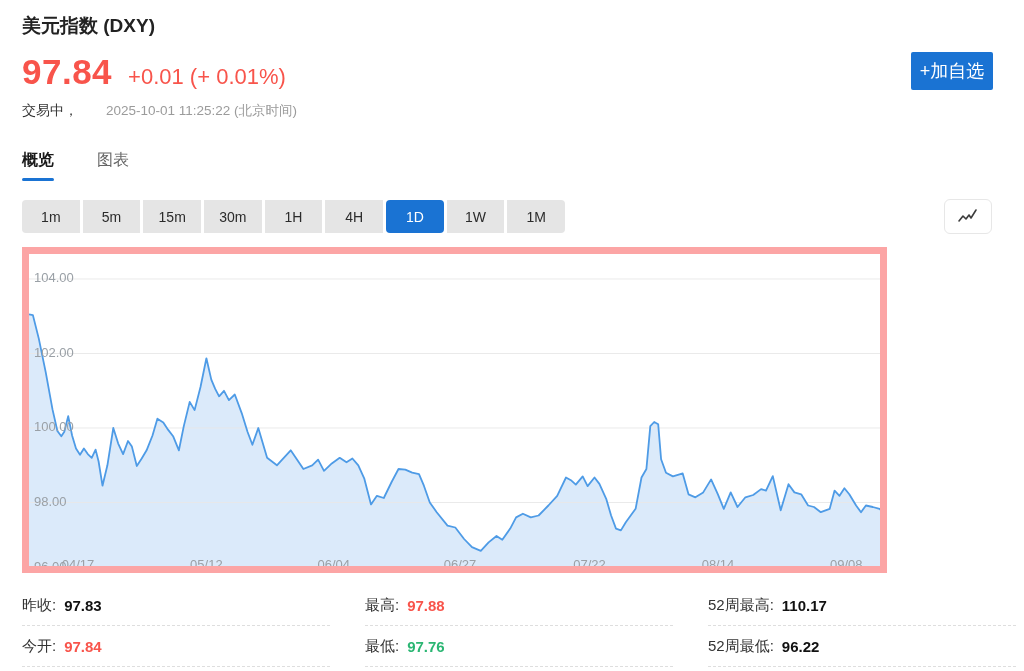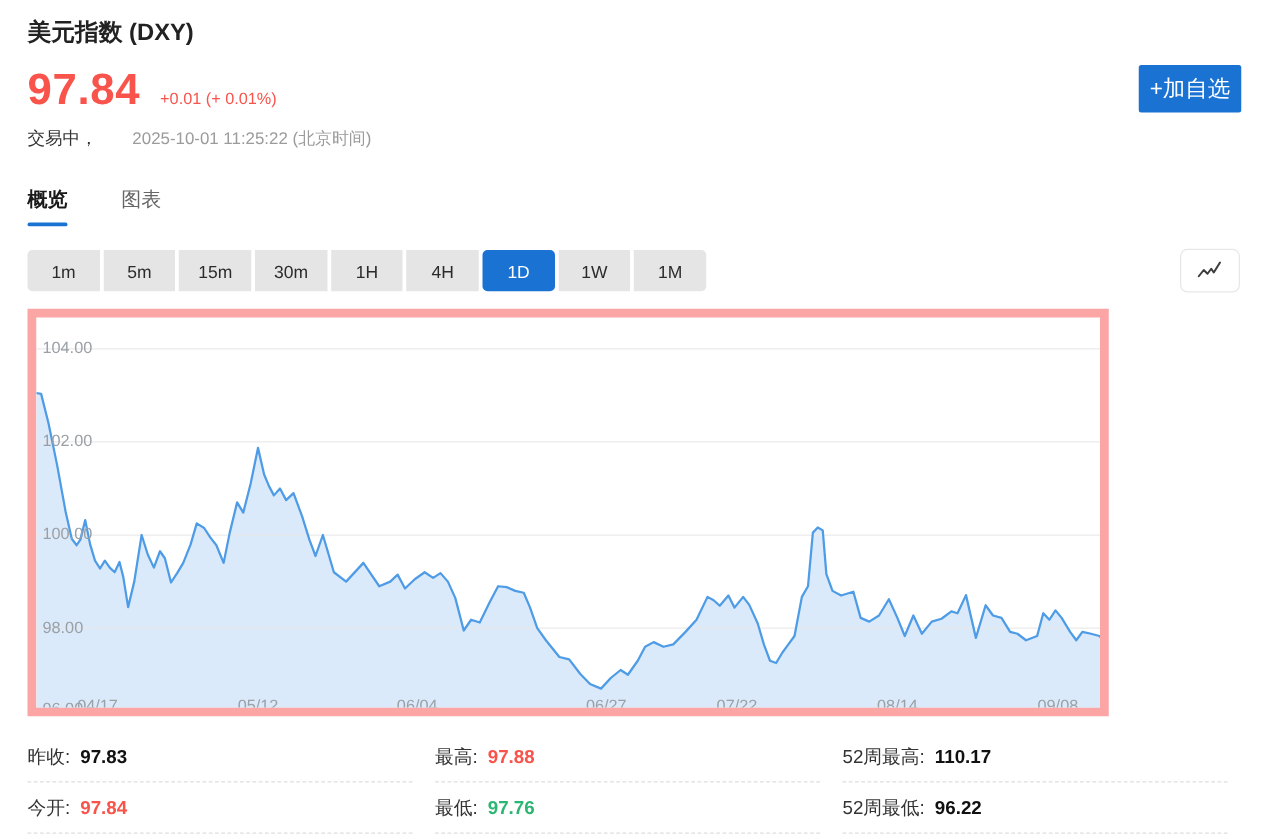--- a/index.html
+++ b/index.html
@@ -4,21 +4,21 @@
 <style>
   * { margin:0; padding:0; box-sizing:border-box; }
   html,body { width:1024px; height:671px; background:#fff; overflow:hidden;
     font-family:"Liberation Sans","DejaVu Sans",sans-serif; }
   #app { position:relative; width:1024px; height:671px; background:#fff; }
 
   
   .title { position:absolute; left:22px; top:13px; font-size:19px; font-weight:700; color:#222; }
   .price-row { position:absolute; left:22px; top:52px; display:flex; align-items:baseline; }
   .price { font-size:35px; font-weight:700; letter-spacing:0.5px; }
-  .change { font-size:13px; font-weight:500; margin-left:16px; }
+  .change { font-size:22px; font-weight:500; margin-left:16px; }
   .status-row { position:absolute; left:22px; top:102px; font-size:14px; color:#333; }
   .status-row .ts { color:#9b9b9b; font-size:13.5px;margin-left:24px; }
   .add-btn { position:absolute; right:31px; top:52px; width:82px; height:38px; border:none;
     color:#fff; font-size:18px; border-radius:2px; cursor:pointer; }
 
   
   .tabs { position:absolute; left:22px; top:150px; display:flex; gap:43px; }
   .tab { font-size:16px; color:#666; padding-bottom:10px; cursor:pointer; position:relative; }
   .tab.active { color:#1a1a1a; font-weight:700; }
   .tab.active::after { content:""; position:absolute; left:0; right:0; bottom:0; height:3px;
@@ -37,21 +37,21 @@
   
   .chart-panel { position:absolute; left:22px; top:247px; width:865px; height:326px;
     border:7px solid #fca5a5; overflow:hidden; }
   .chart-panel svg { position:absolute; left:0; top:0; }
   .y-label { position:absolute; left:5px; font-size:13px; color:#9aa0a6; pointer-events:none; }
   .x-label { position:absolute; top:303px; transform:translateX(-50%); font-size:13px;
     color:#9aa0a6; white-space:nowrap; pointer-events:none; }
 
   
   .stats { position:absolute; left:22px; top:585px; width:980px; display:grid;
-    grid-template-columns:308px 308px 308px; column-gap:18px; }
+    grid-template-columns:308px 308px 308px; column-gap:35px; }
   .stat-cell { height:41px; display:flex; align-items:center; border-bottom:1px dashed #dedede;
     font-size:15px; }
   .stat-label { color:#333; margin-right:8px; }
   .stat-value { font-weight:700; }
 </style>
 </head>
 <body>
 
 <div id="app">
   <div class="title">美元指数 (DXY)</div>
@@ -106,21 +106,21 @@
         <div class="y-label" style="top: 16px;">104.00</div>
         <div class="y-label" style="top: 90.5px;">102.00</div>
         <div class="y-label" style="top: 165px;">100.00</div>
         <div class="y-label" style="top: 239.5px;">98.00</div>
         <div class="y-label" style="top: 305px;">96.00</div>
       </div>
     <div id="x-labels">
         <div class="x-label" style="left: 49px;">04/17</div>
         <div class="x-label" style="left: 177.38px;">05/12</div>
         <div class="x-label" style="left: 304.78px;">06/04</div>
-        <div class="x-label" style="left: 456px;">06/27</div>
+        <div class="x-label" style="left: 431px;">06/27</div>
         <div class="x-label" style="left: 560.56px;">07/22</div>
         <div class="x-label" style="left: 688.94px;">08/14</div>
         <div class="x-label" style="left: 817.32px;">09/08</div>
         <div class="x-label" style="left: 962.36px;">10/01</div>
       </div>
   </div>
 
   <div class="stats">
       <div class="stat-cell">
         <span class="stat-label">昨收:</span>

